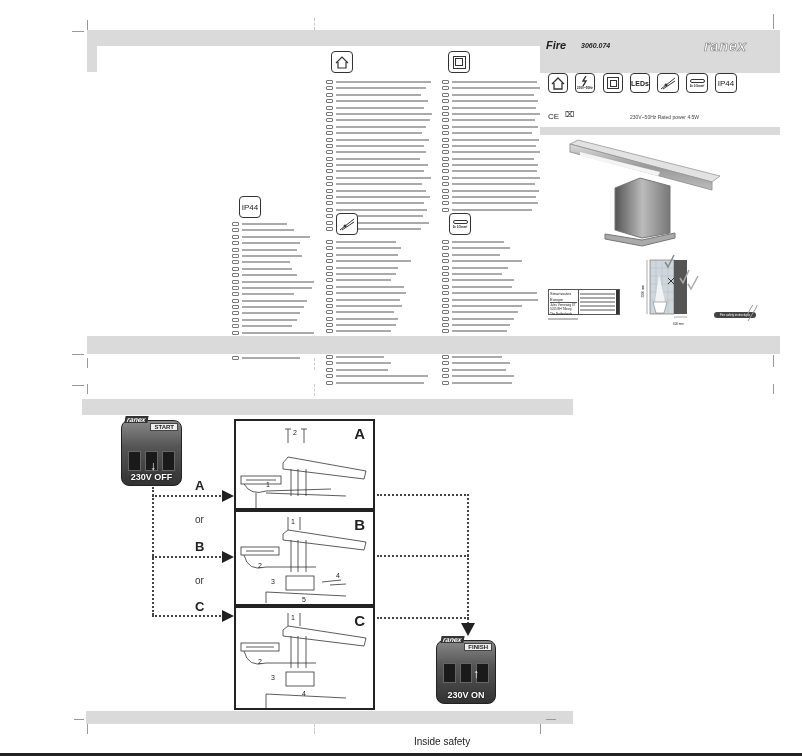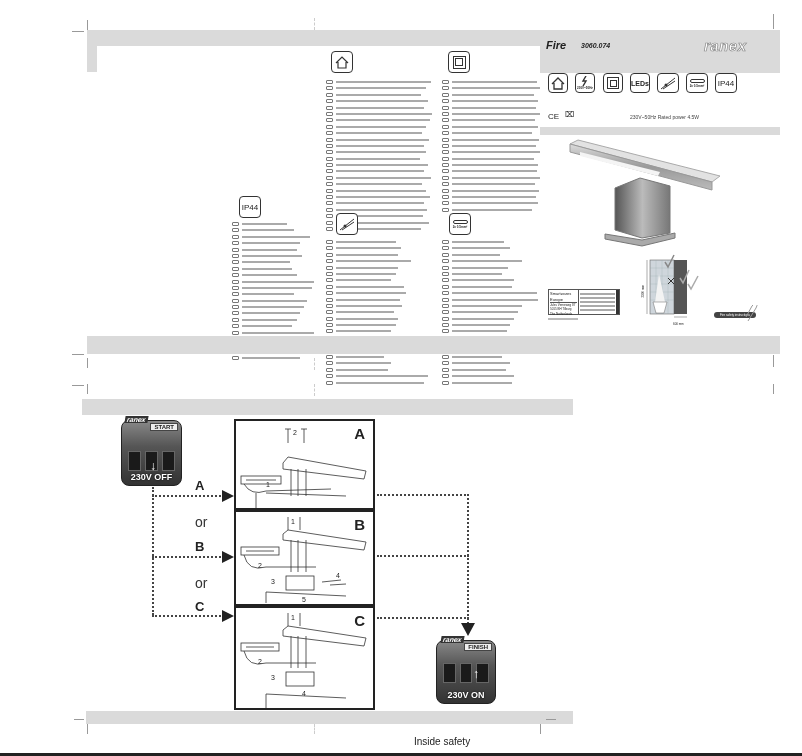--- a/index.html
+++ b/index.html
@@ -14,21 +14,21 @@
   .txtrow{display:flex;align-items:center;gap:3px;margin-bottom:2.4px}
   .txtrow .lang{width:7px;height:4px;border:1px solid #777;border-radius:1px}
   .txtrow .bar{height:2px;background:#aaa}
   .panel{position:absolute;border:2px solid #222;background:#fff;left:234px;width:141px}
   .panel .letter{position:absolute;right:8px;top:4px;font-weight:bold;font-size:15px}
   .hdot{position:absolute;height:0;border-top:2px dotted #444}
   .vdot{position:absolute;width:0;border-left:2px dotted #444}
   .arrowhead{position:absolute;width:0;height:0;border-top:6px solid transparent;border-bottom:6px solid transparent;border-left:12px solid #222}
   .arrowdown{position:absolute;width:0;height:0;border-left:7px solid transparent;border-right:7px solid transparent;border-top:13px solid #222}
   .lbl{position:absolute;font-weight:bold;font-size:13px}
-  .or{position:absolute;font-size:14px;color:#333}
+  .or{position:absolute;font-size:10px;color:#333}
   .photo{position:absolute;border-radius:8px;background:linear-gradient(180deg,#888 0%,#555 40%,#333 100%);border:1.5px solid #222;overflow:hidden}
   .photo .tag{position:absolute;top:2px;right:3px;background:#eee;border:1px solid #444;font-size:6px;font-weight:bold;padding:0 3px}
   .photo .caption{position:absolute;bottom:3px;left:0;right:0;text-align:center;color:#fff;font-weight:bold;font-size:9px;text-shadow:0 0 2px #000}
   .photo .switches{position:absolute;left:6px;right:6px;top:30px;height:20px;display:flex;gap:4px}
   .photo .switches div{flex:1;background:#1a1a1a;border:1px solid #666}
   .brand-mini{position:absolute;font-style:italic;font-weight:bold;font-size:7px;color:#fff;background:#333;padding:0 2px;transform:skewX(-10deg)}
   svg{display:block}
 </style>
 </head>
 <body>

